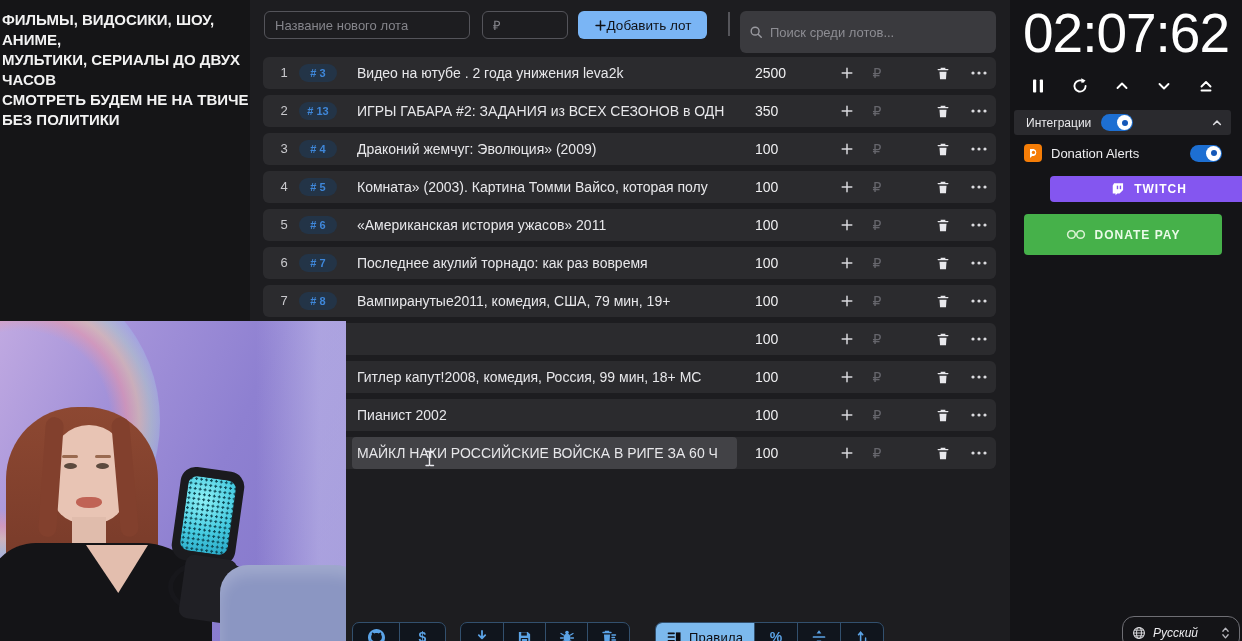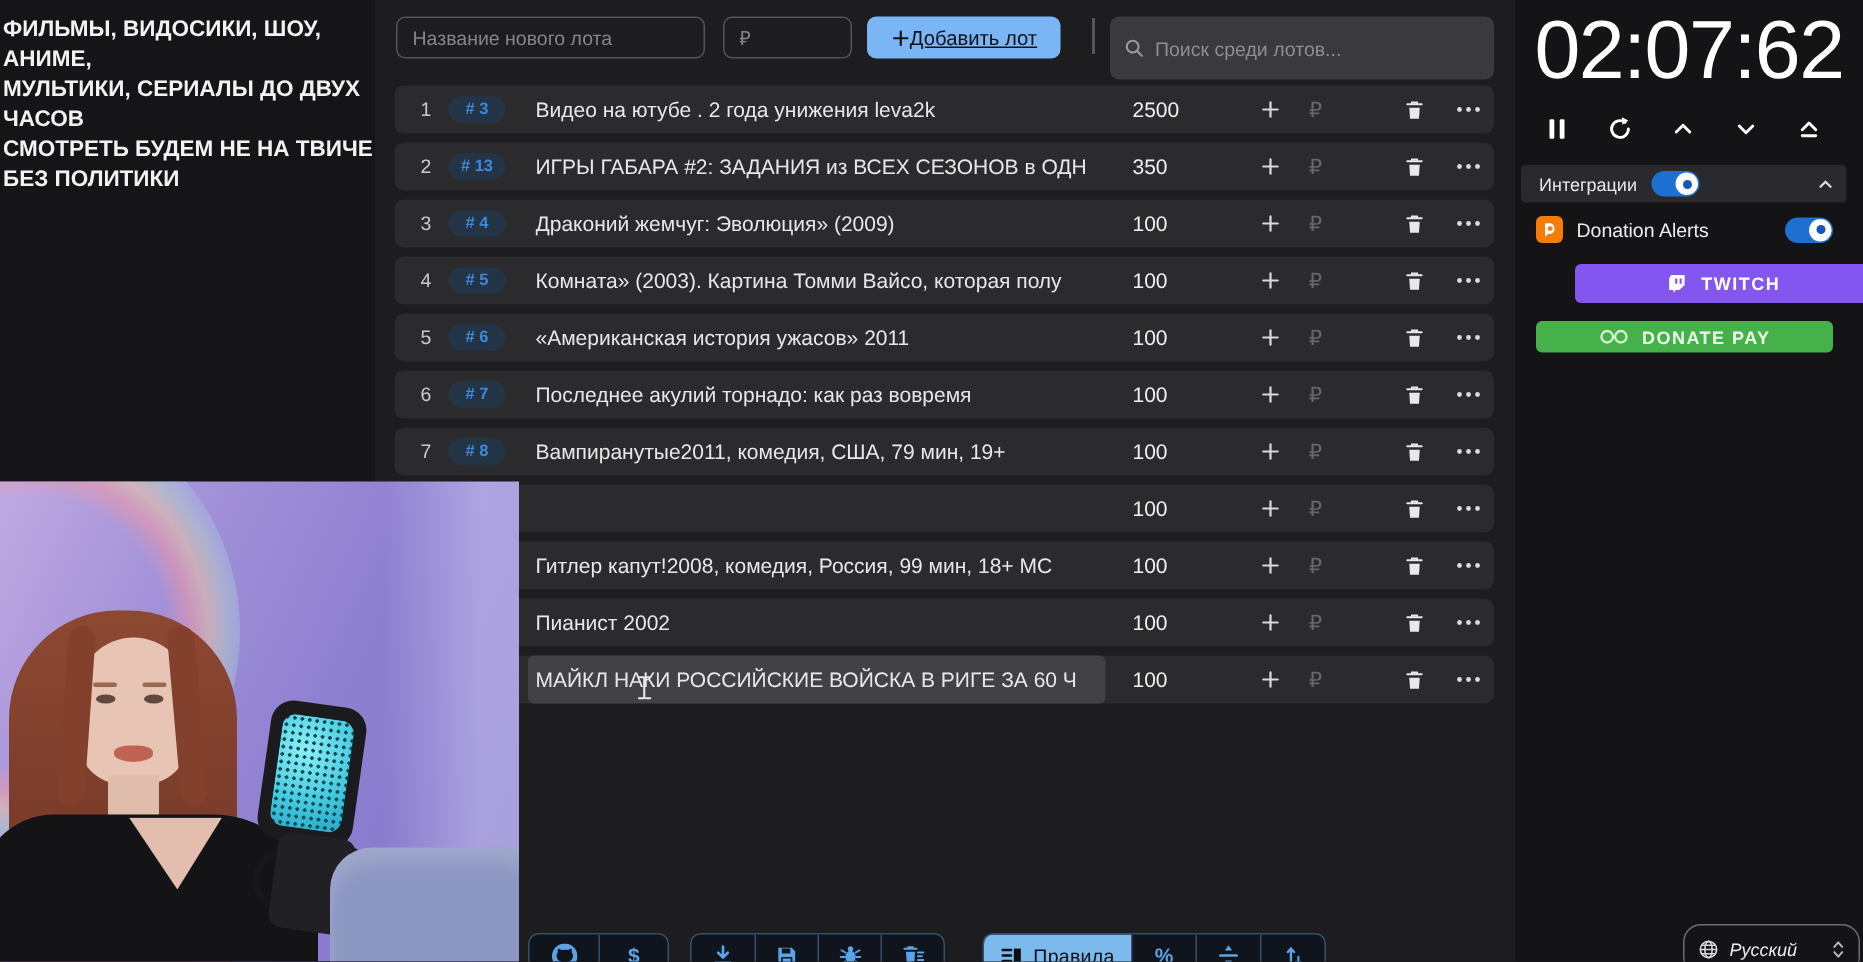--- a/index.html
+++ b/index.html
@@ -17,21 +17,21 @@
 
   
   .app-bg { position:absolute; left:250px; top:0; width:760px; height:641px; background:#1d1d20; }
   .right-bg { position:absolute; left:1010px; top:0; width:232px; height:641px; background:#141417; }
 
   
   .inp { position:absolute; top:11px; height:28px; background:#1d1d20; border:1px solid #54545a; border-radius:6px; color:#14b8a6; font-size:13px; padding:0 10px; outline:none; }
   .inp::placeholder { color:#85858b; }
   #new-lot-name { left:264px; width:206px; }
   #new-lot-price { left:482px; width:86px; }
-  .add-btn { position:absolute; left:578px; top:11px; width:129px; height:28px; background:#7ab5f5; border:none; border-radius:6px; display:flex; align-items:center; justify-content:center; gap:0; color:#101217; font-size:13.5px; font-weight:500; cursor:pointer;text-decoration:underline; }
+  .add-btn { position:absolute; left:578px; top:11px; width:129px; height:28px; background:#7ab5f5; border:none; border-radius:6px; display:flex; align-items:center; justify-content:center; gap:0; color:#101217; font-size:13.5px; font-weight:500; cursor:pointer; }
   .tb-divider { position:absolute; left:728px; top:12px; width:2px; height:24px; background:#55555a; }
   .search-box { position:absolute; left:740px; top:11px; width:256px; height:42px; background:#3a3a3e; border-radius:6px; display:flex; align-items:center; padding:0 9px; gap:7px; }
   .search-box input { flex:1; background:transparent; border:none; outline:none; color:#e6e6e9; font-size:13px; }
   .search-box input::placeholder { color:#8d8d93; }
 
   
   .lot-row { position:absolute; left:263px; width:733px; height:32px; background:#2b2b2e; border-radius:6px; }
   .lot-num { position:absolute; left:8px; top:0; width:26px; height:32px; line-height:32px; text-align:center; font-size:13px; color:#c9c9cd; }
   .lot-badge { position:absolute; left:36px; top:7px; min-width:38px; height:18px; line-height:18px; text-align:center; padding:0 7px; background:#233447; border-radius:9px; color:#3f87d9; font-size:11px; font-weight:700; }
   .lot-title-cell { position:absolute; left:89px; top:0; width:385px; height:32px; border-radius:4px; overflow:hidden; }
@@ -86,21 +86,21 @@
   .toggle .knob { position:absolute; right:1px; top:1px; width:15px; height:15px; border-radius:50%; background:#ffffff; }
   .toggle .knob::after { content:""; position:absolute; left:4.5px; top:4.5px; width:6px; height:6px; border-radius:50%; background:#1458b8; }
   .integ-header .toggle { margin-left:10px; }
   .integ-header .collapse { margin-left:auto; margin-right:8px; cursor:pointer; }
   .da-row { position:absolute; left:1014px; top:141px; width:217px; height:24px; display:flex; align-items:center; }
   .da-ico { margin-left:10px; width:18px; height:18px; background:#f57d07; border-radius:4px; display:flex; align-items:center; justify-content:center; }
   .da-row .lbl { margin-left:9px; font-size:13px; color:#ededf0; }
   .da-row .toggle { margin-left:auto; margin-right:9px; }
   .integ-btn { position:absolute; left:1024px; width:198px; border:none; border-radius:4px; display:flex; align-items:center; justify-content:center; gap:9px; color:#ffffff; font-size:12px; font-weight:700; letter-spacing:1px; cursor:pointer; }
   .btn-twitch { top:176px; height:26px; background:#8456f0;margin-left:26px; }
-  .btn-donatepay { top:214px; height:21px; background:#46b14a; color:#eafbe8; }
+  .btn-donatepay { top:214px; height:41px; background:#46b14a; color:#eafbe8; }
 
   
   .tool-group { position:absolute; top:622px; height:30px; display:flex; background:#10151d; border:1.5px solid #32506e; border-radius:7px; overflow:hidden; }
   .tool-cell { height:100%; display:flex; align-items:center; justify-content:center; cursor:pointer; border-left:1.5px solid #32506e; color:#5ba3e6; font-size:14px; font-weight:700; }
   .tool-cell:first-child { border-left:none; }
   .g-a { left:352px; } .g-a .tool-cell { width:46px; }
   .g-b { left:460px; } .g-b .tool-cell { width:42px; }
   .g-c { left:655px; }
   .cell-rules { width:98px; background:#7cb9ed; color:#0d0d12; font-size:13px; font-weight:500; letter-spacing:.2px; gap:7px; }
   .cell-sm { width:43px; }

